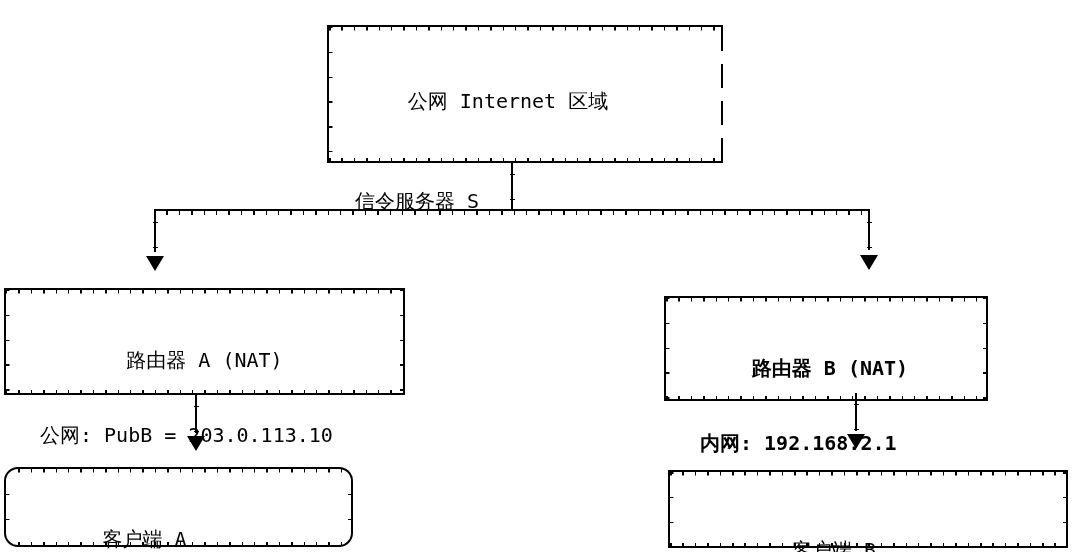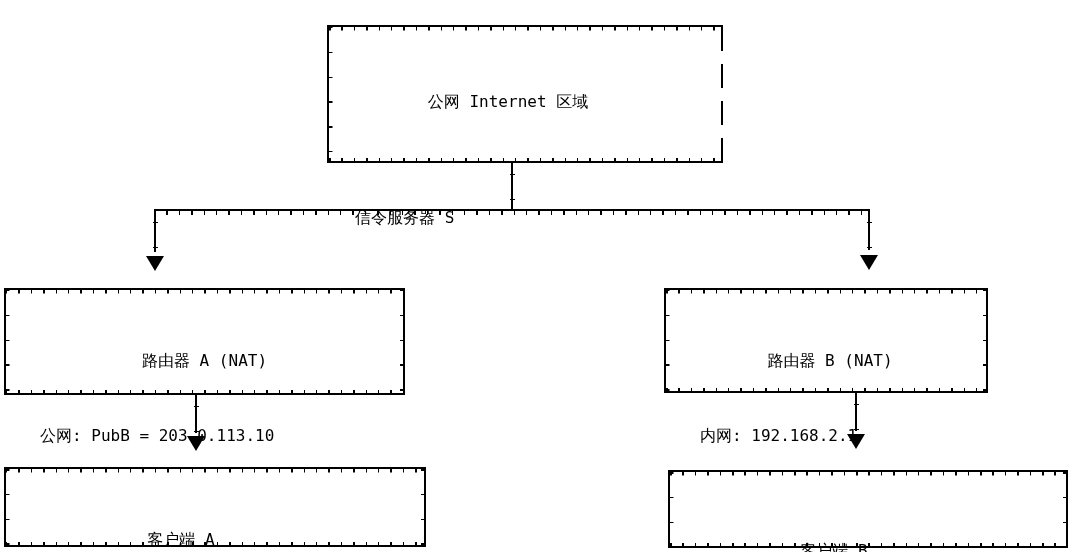--- a/index.html
+++ b/index.html
@@ -1,21 +1,21 @@
 <!DOCTYPE html>
 <html><head>
 <meta charset="utf-8">
 <style>
   html,body{margin:0;padding:0;background:#ffffff;}
   .stage{
     position:relative;
     width:1078px;height:552px;
     background:#ffffff;
     font-family:"DejaVu Sans Mono", monospace;
-    font-size:16px;line-height:25px;
+    font-size:20px;line-height:25px;
     color:#000;
     overflow:hidden;
   }
   .box{
     position:absolute;
     box-sizing:border-box;
     border:2px solid #000;
     background-color:#ffffff;
     
     background-image:
@@ -40,27 +40,27 @@
       repeating-linear-gradient(90deg,#000 0 1.5px,transparent 1.5px 12.4px),
       repeating-linear-gradient(180deg,#000 0 1.5px,transparent 1.5px 24.8px),
       repeating-linear-gradient(180deg,#000 0 24px,transparent 24px 37px);
     background-size:100% 3.5px,100% 3.5px,3.5px 100%,2px 100%;
     background-position:0 0,0 100%,0 0,100% 0;
     background-repeat:no-repeat;
     padding-top:12px;
   }
   .server .title{transform:translateX(-18px);}
   .server .ln{padding-left:26px;}
-  .server .first{margin-top:41px;} 
+  .server .first{margin-top:25px;} 
 
   .router-a{left:4px;top:288px;width:401px;height:107px;padding-top:8px;}
-  .router-b{left:664px;top:288px;width:324px;height:105px;padding-top:8px;}
+  .router-b{left:664px;top:296px;width:324px;height:105px;padding-top:8px;font-weight:bold;}
   .router-b .title{transform:translateX(4px);}
 
-  .client-a{left:4px;top:467px;width:422px;height:80px;padding-top:8px;}
+  .client-a{left:4px;top:467px;width:349px;height:80px;padding-top:8px;border-radius:14px;}
   .client-b{left:668px;top:470px;width:400px;height:78px;padding-top:16px;}
   .client-a .title,.client-b .title{transform:translateX(-34px);}
 
   
   .vline{position:absolute;width:2px;background:#000;}
   .vline::after{
     content:"";position:absolute;left:-1.5px;top:0;bottom:0;width:5px;
     background:repeating-linear-gradient(180deg,transparent 0 11px,#000 11px 12.4px,transparent 12.4px 24.8px);
   }
   .hline{position:absolute;height:2px;background:#000;}

